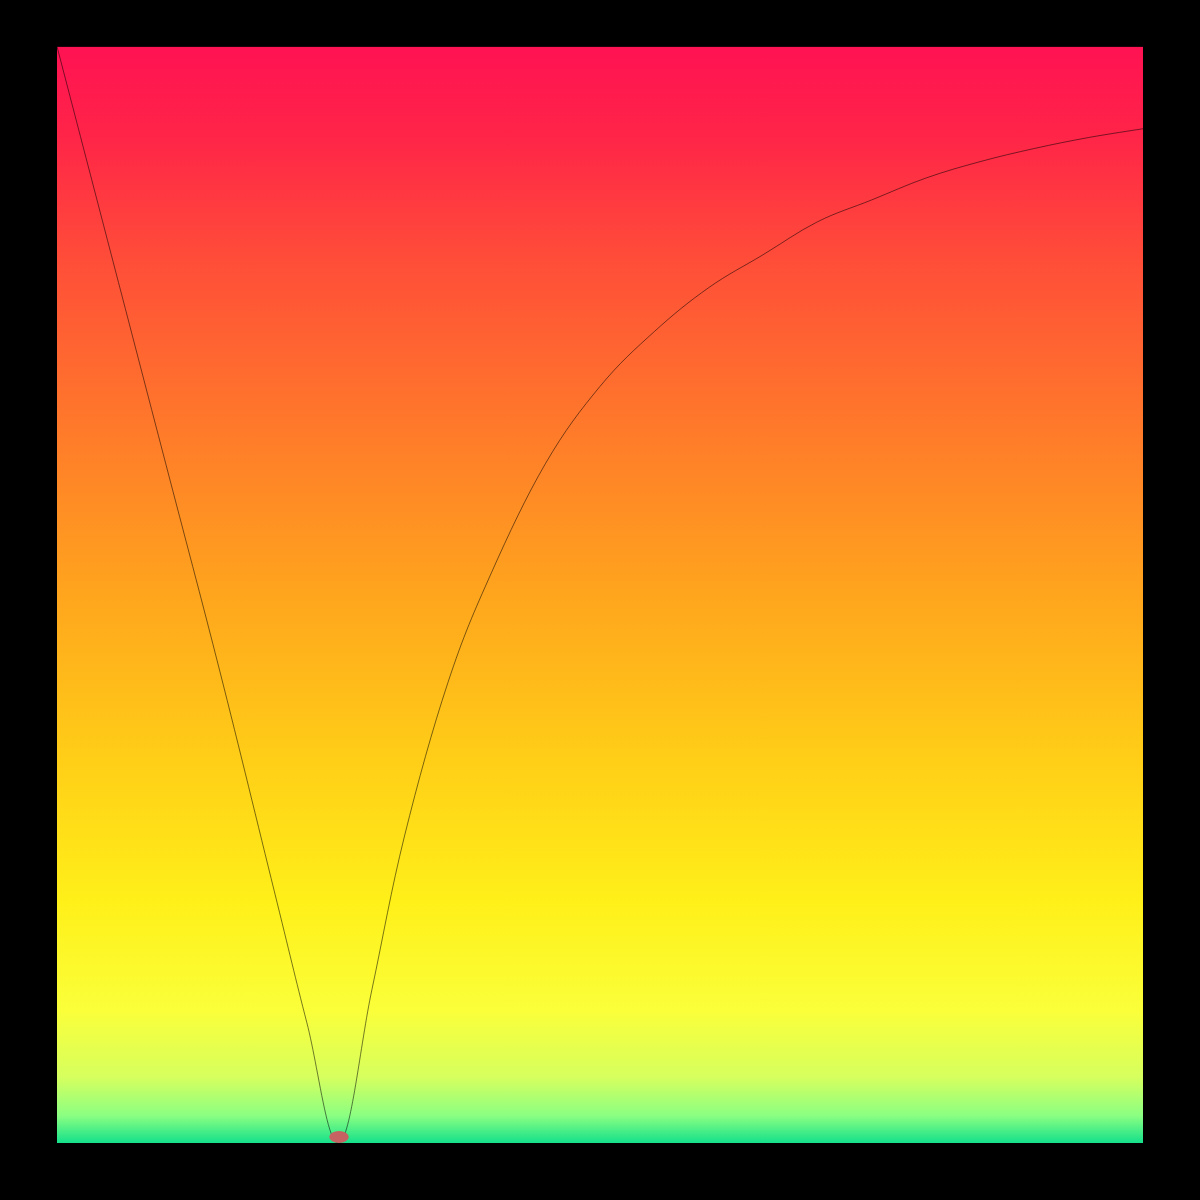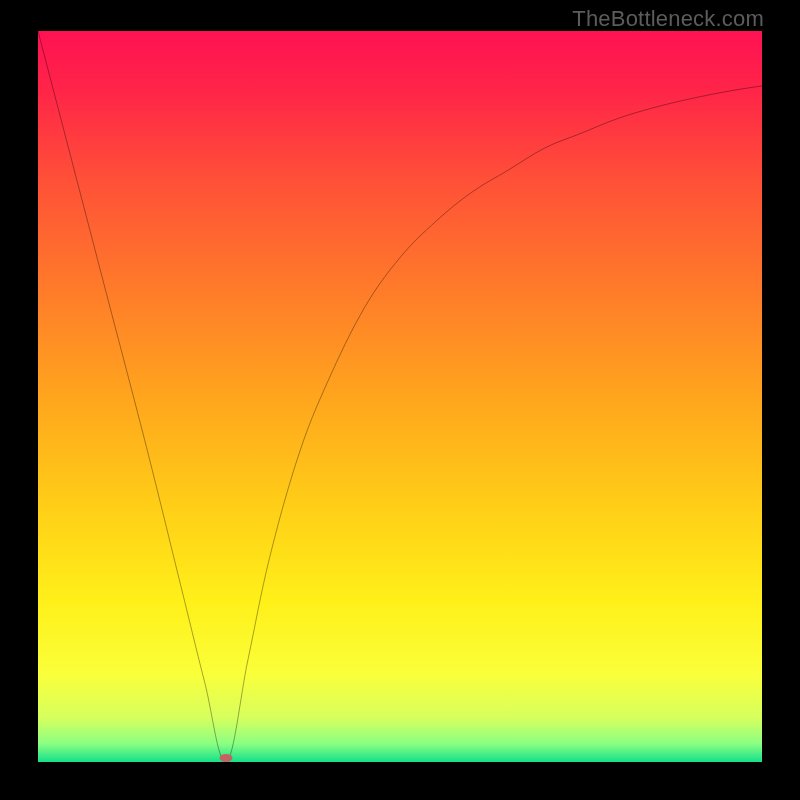--- a/index.html
+++ b/index.html
@@ -56,21 +56,20 @@
     font-weight: 500;
     letter-spacing: 0.2px;
     user-select: none;
   }
 </style>
 </head>
 <body>
 
 <div class="canvas">
 
-  <div class="watermark">TheBottleneck.com</div>
 
   <div class="chart-area">
 
     <svg class="gradient" viewBox="0 0 100 100" preserveAspectRatio="none">
       <defs>
         <linearGradient id="bg-grad" x1="0" y1="0" x2="0" y2="1">
             <stop offset="0%" stop-color="#ff1253"></stop>
             <stop offset="8%" stop-color="#ff2448"></stop>
             <stop offset="20%" stop-color="#ff4f38"></stop>
             <stop offset="35%" stop-color="#ff7a2a"></stop>

